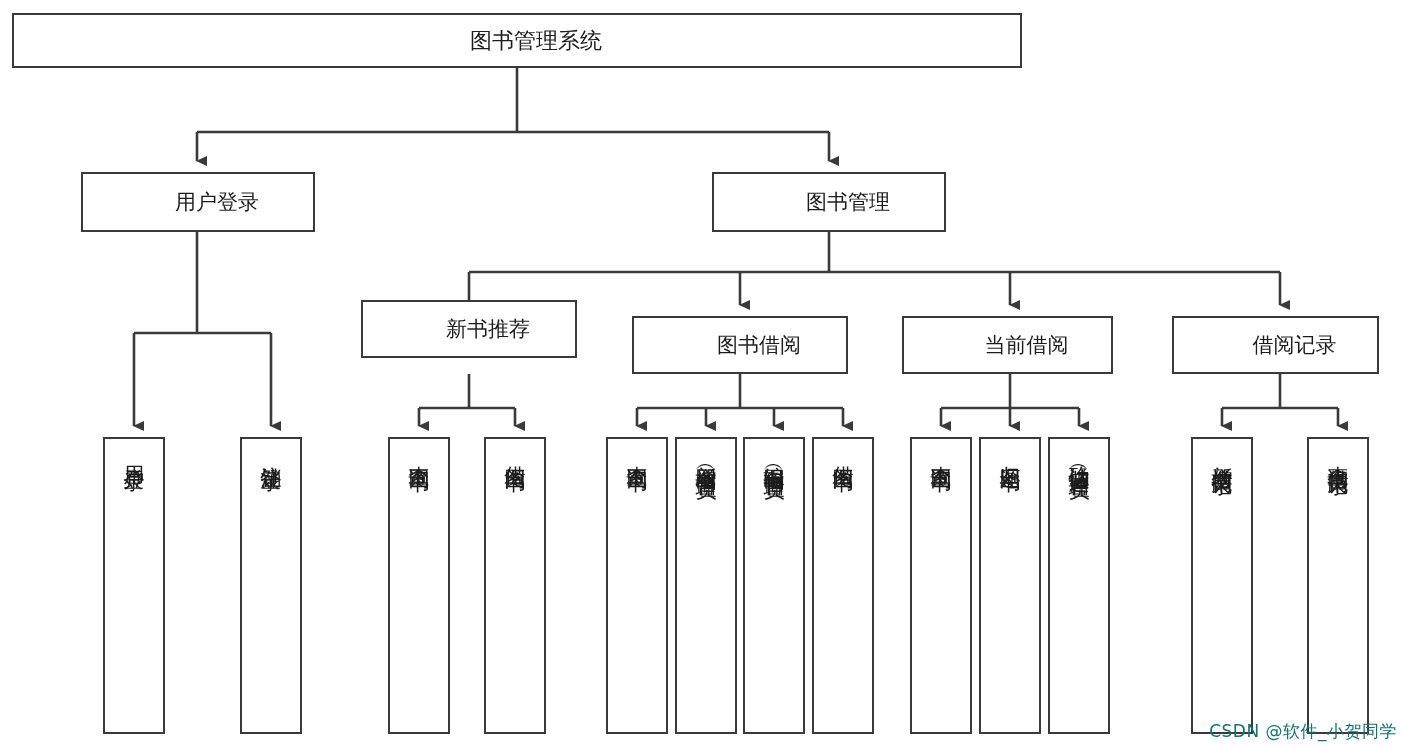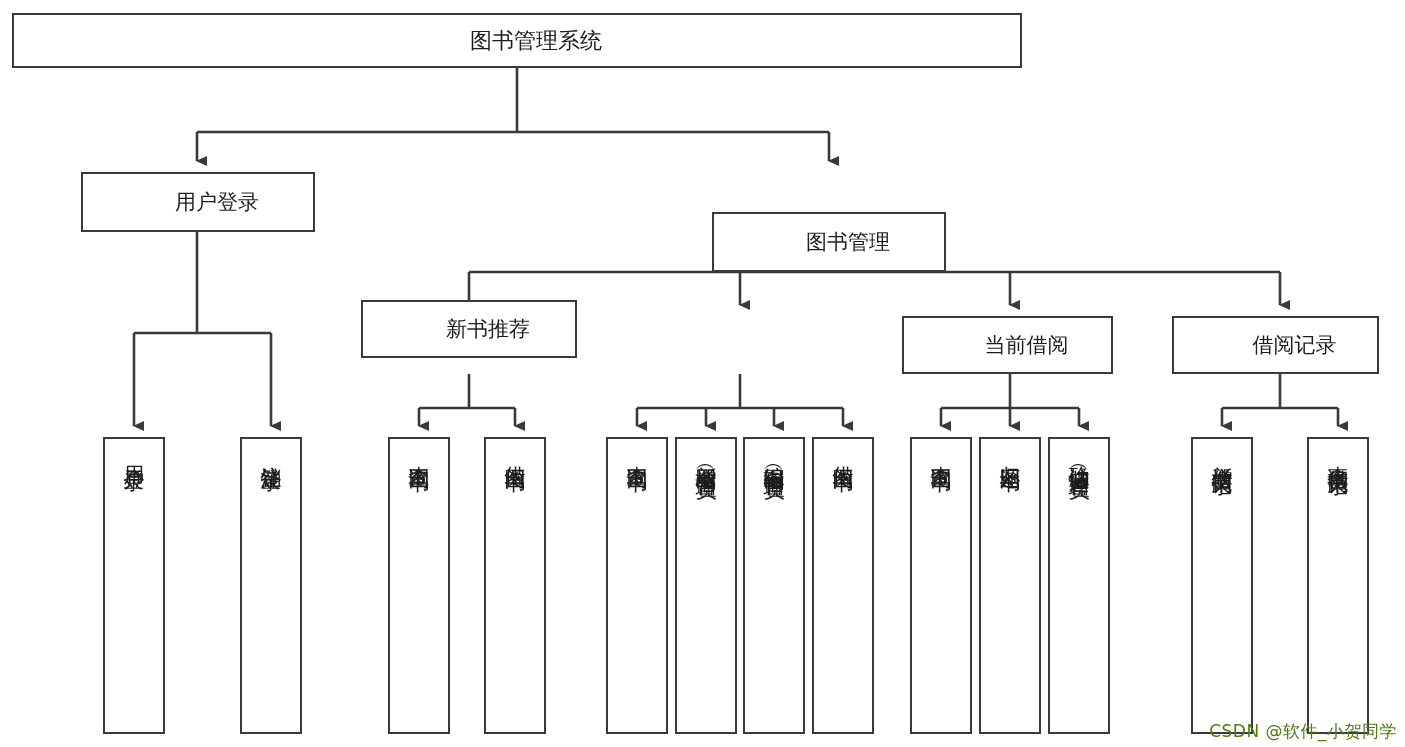--- a/index.html
+++ b/index.html
@@ -12,21 +12,21 @@
         justify-content:center;padding-left:38px;}
   .node .lbl{color:#1c1c1c;line-height:1.18;text-align:center;
              white-space:pre-line;}
   .h-node .lbl{font-size:21px;}
   .root .lbl{font-size:22px;}
   .v-node{padding:10px 2px 4px 2px;align-items:flex-start;}
   .v-node .lbl{writing-mode:vertical-rl;text-orientation:upright;
                font-size:21px;letter-spacing:2px;line-height:1.05;
                white-space:nowrap;}
   #watermark{position:absolute;right:8px;bottom:4px;font-size:17px;
-             color:#4d7c0f;letter-spacing:.5px;white-space:nowrap;}
+             color:#0f766e;letter-spacing:.5px;white-space:nowrap;}
 </style>
 </head>
 <body>
 
 <div id="stage">
 
   <svg id="wires" viewBox="0 0 1405 747" xmlns="http://www.w3.org/2000/svg">
     <defs>
       <marker id="ah" markerWidth="10" markerHeight="11" refX="5" refY="10" orient="auto" markerUnits="userSpaceOnUse">
         <path d="M0,0 L10,0 L5,11 Z" fill="#3a3a3a"></path>
@@ -76,26 +76,29 @@
     </g>
   </svg>
 
   <div class="node h-node root" style="left:12px;top:13px;width:1010px;height:55px;">
     <span class="lbl">图书管理系统</span>
   </div>
 
   <div class="node h-node" style="left:81px;top:172px;width:234px;height:60px;">
     <span class="lbl">用户登录</span>
   </div>
-  <div class="node h-node" style="left:712px;top:172px;width:234px;height:60px;margin-top:40px;">
+  <div class="node h-node" style="left:712px;top:172px;width:234px;height:60px;">
     <span class="lbl">图书管理</span>
   </div>
 
   <div class="node h-node" style="left:361px;top:300px;width:216px;height:58px;">
     <span class="lbl">新书推荐</span>
+  </div>
+  <div class="node h-node" style="left:632px;top:316px;width:216px;height:58px;">
+    <span class="lbl">图书借阅</span>
   </div>
   <div class="node h-node" style="left:902px;top:316px;width:211px;height:58px;">
     <span class="lbl">当前借阅</span>
   </div>
   <div class="node h-node" style="left:1172px;top:316px;width:207px;height:58px;">
     <span class="lbl">借阅记录</span>
   </div>
 
   <div class="node v-node" style="left:103px;top:437px;width:62px;height:297px;">
     <span class="lbl">用户登录</span>

